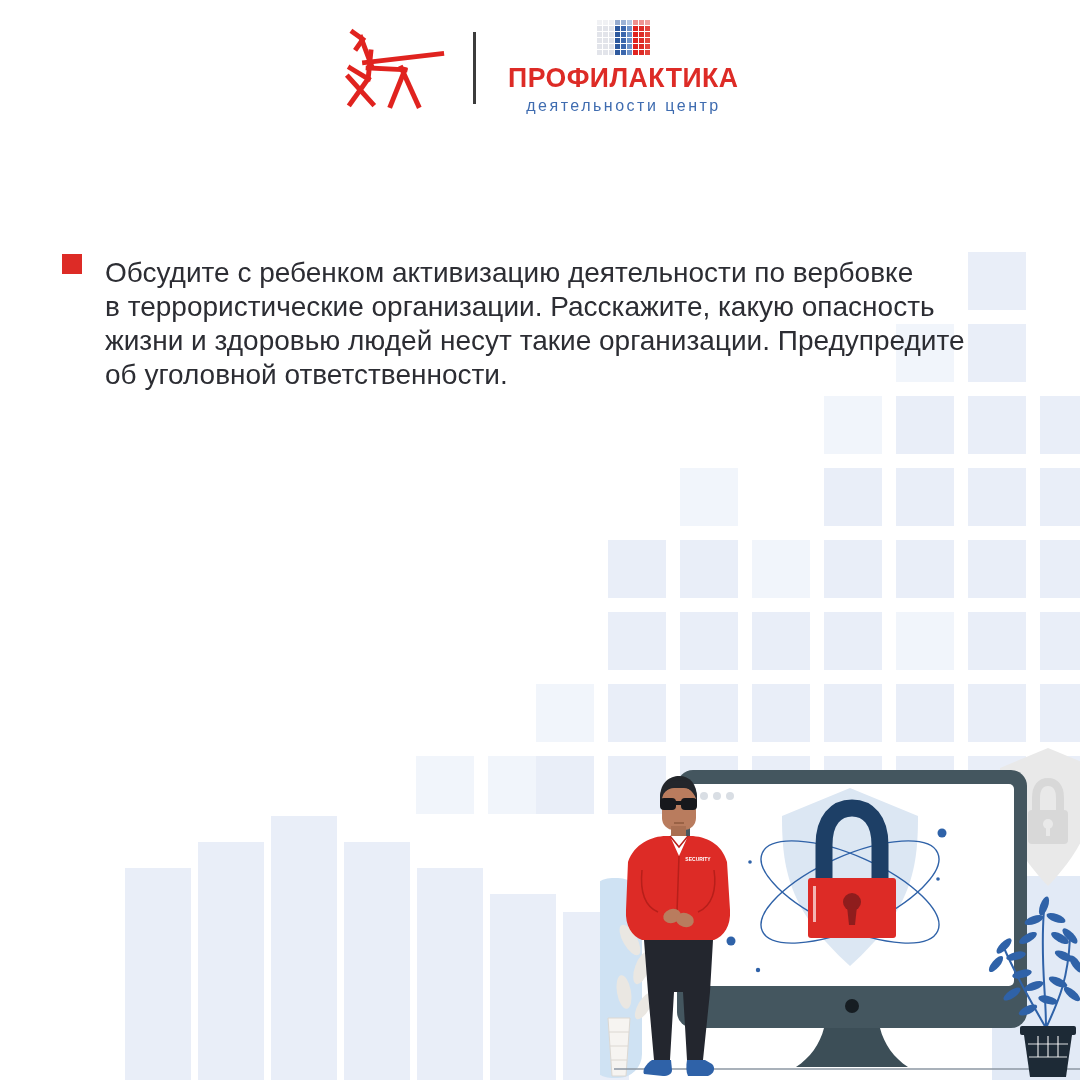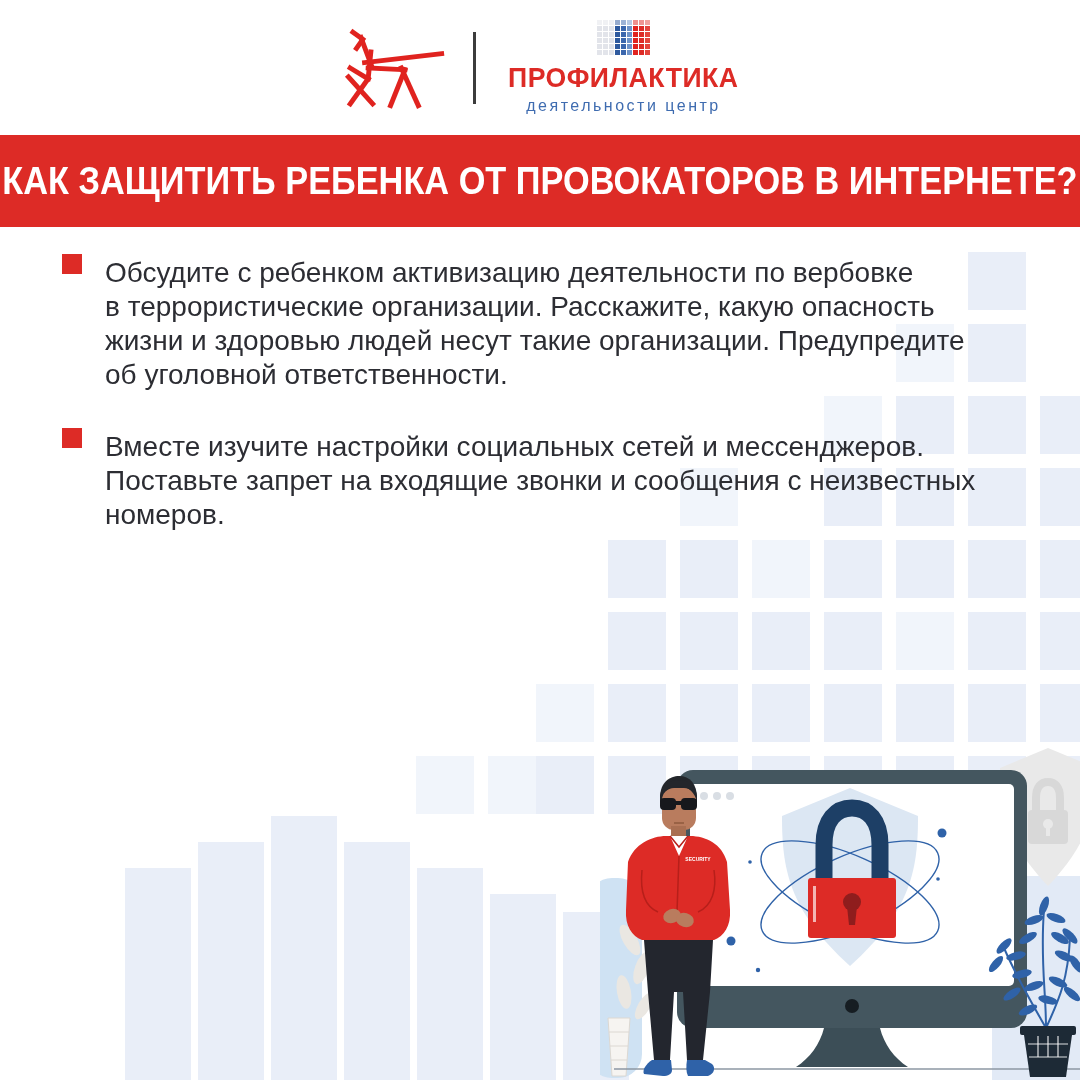--- a/index.html
+++ b/index.html
@@ -170,37 +170,28 @@
           <i style="background: rgb(110, 147, 201); opacity: 1;"></i>
           <i style="background: rgb(224, 35, 31); opacity: 1;"></i>
           <i style="background: rgb(221, 43, 38); opacity: 1;"></i>
           <i style="background: rgb(228, 69, 61); opacity: 1;"></i>
         </div>
       <div class="brand-title">ПРОФИЛАКТИКА</div>
       <div class="brand-sub">деятельности центр</div>
     </div>
   </div>
 
-  <div class="banner">
-    <div class="banner-title">КАК ЗАЩИТИТЬ РЕБЕНКА ОТ ПРОВОКАТОРОВ В ИНТЕРНЕТЕ?</div>
-  </div>
 
   <ul class="bullets">
     <li>
       <span class="marker"></span>
       <p class="bullet-text">Обсудите с ребенком активизацию деятельности по вербовке
 в террористические организации. Расскажите, какую опасность
 жизни и здоровью людей несут такие организации. Предупредите
 об уголовной ответственности.</p>
-    </li>
-    <li>
-      <span class="marker"></span>
-      <p class="bullet-text">Вместе изучите настройки социальных сетей и мессенджеров.
-Поставьте запрет на входящие звонки и сообщения с неизвестных
-номеров.</p>
     </li>
   </ul>
 
   <svg class="scene" viewBox="0 0 480 340">
 
     <rect x="392" y="136" width="88" height="204" fill="#e2eaf6"></rect>
 
     <g>
       <path d="M448,8 L496,28 C496,66 492,100 448,146 C404,100 400,66 400,28 Z" fill="#e9e9e9"></path>
       <path d="M436,72 L436,58 C436,47 441,42 448,42 C455,42 460,47 460,58 L460,72" fill="none" stroke="#d8d8d8" stroke-width="8"></path>

